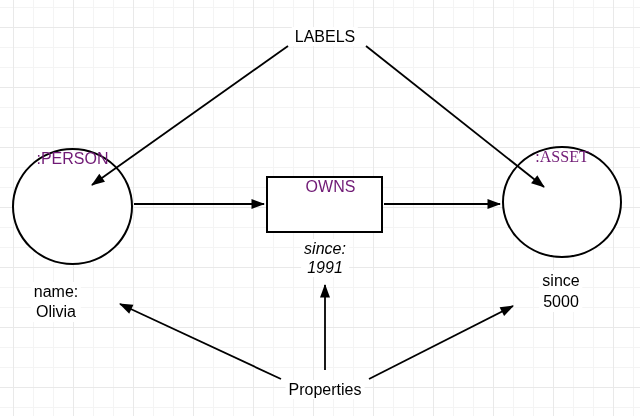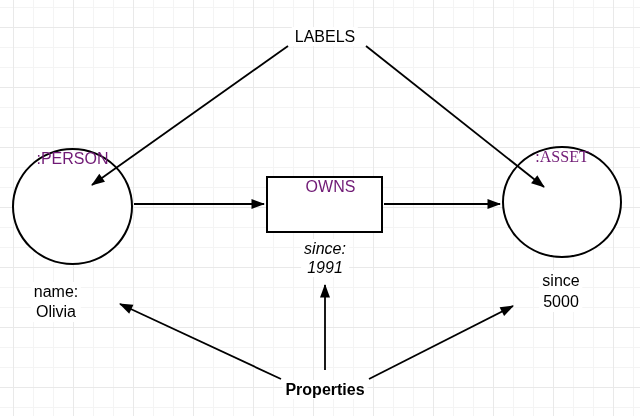--- a/index.html
+++ b/index.html
@@ -56,21 +56,21 @@
     text-align: center;
     font-size: 16px;
     color: #000000;
     background: #ffffff;
     padding: 0 3px;
     white-space: nowrap;
     z-index: 3;
     line-height: 19px;
   }
   .txt-labels     { left: 325px; top: 27px; text-align: right; }
-  .txt-properties { left: 325px; top: 380px; font-weight: bold; }
+  .txt-properties { left: 325px; top: 380px; }
   .txt-person-props { left: 56px;  top: 282px; line-height: 20px; }
   .txt-owns-props   { left: 325px; top: 239px; line-height: 19px; font-style: italic; }
   .txt-asset-props  { left: 561px; top: 270px; line-height: 21px; }
 </style>
 </head>
 <body>
 
 <div class="canvas">
 
   <div class="node circle node-person">

